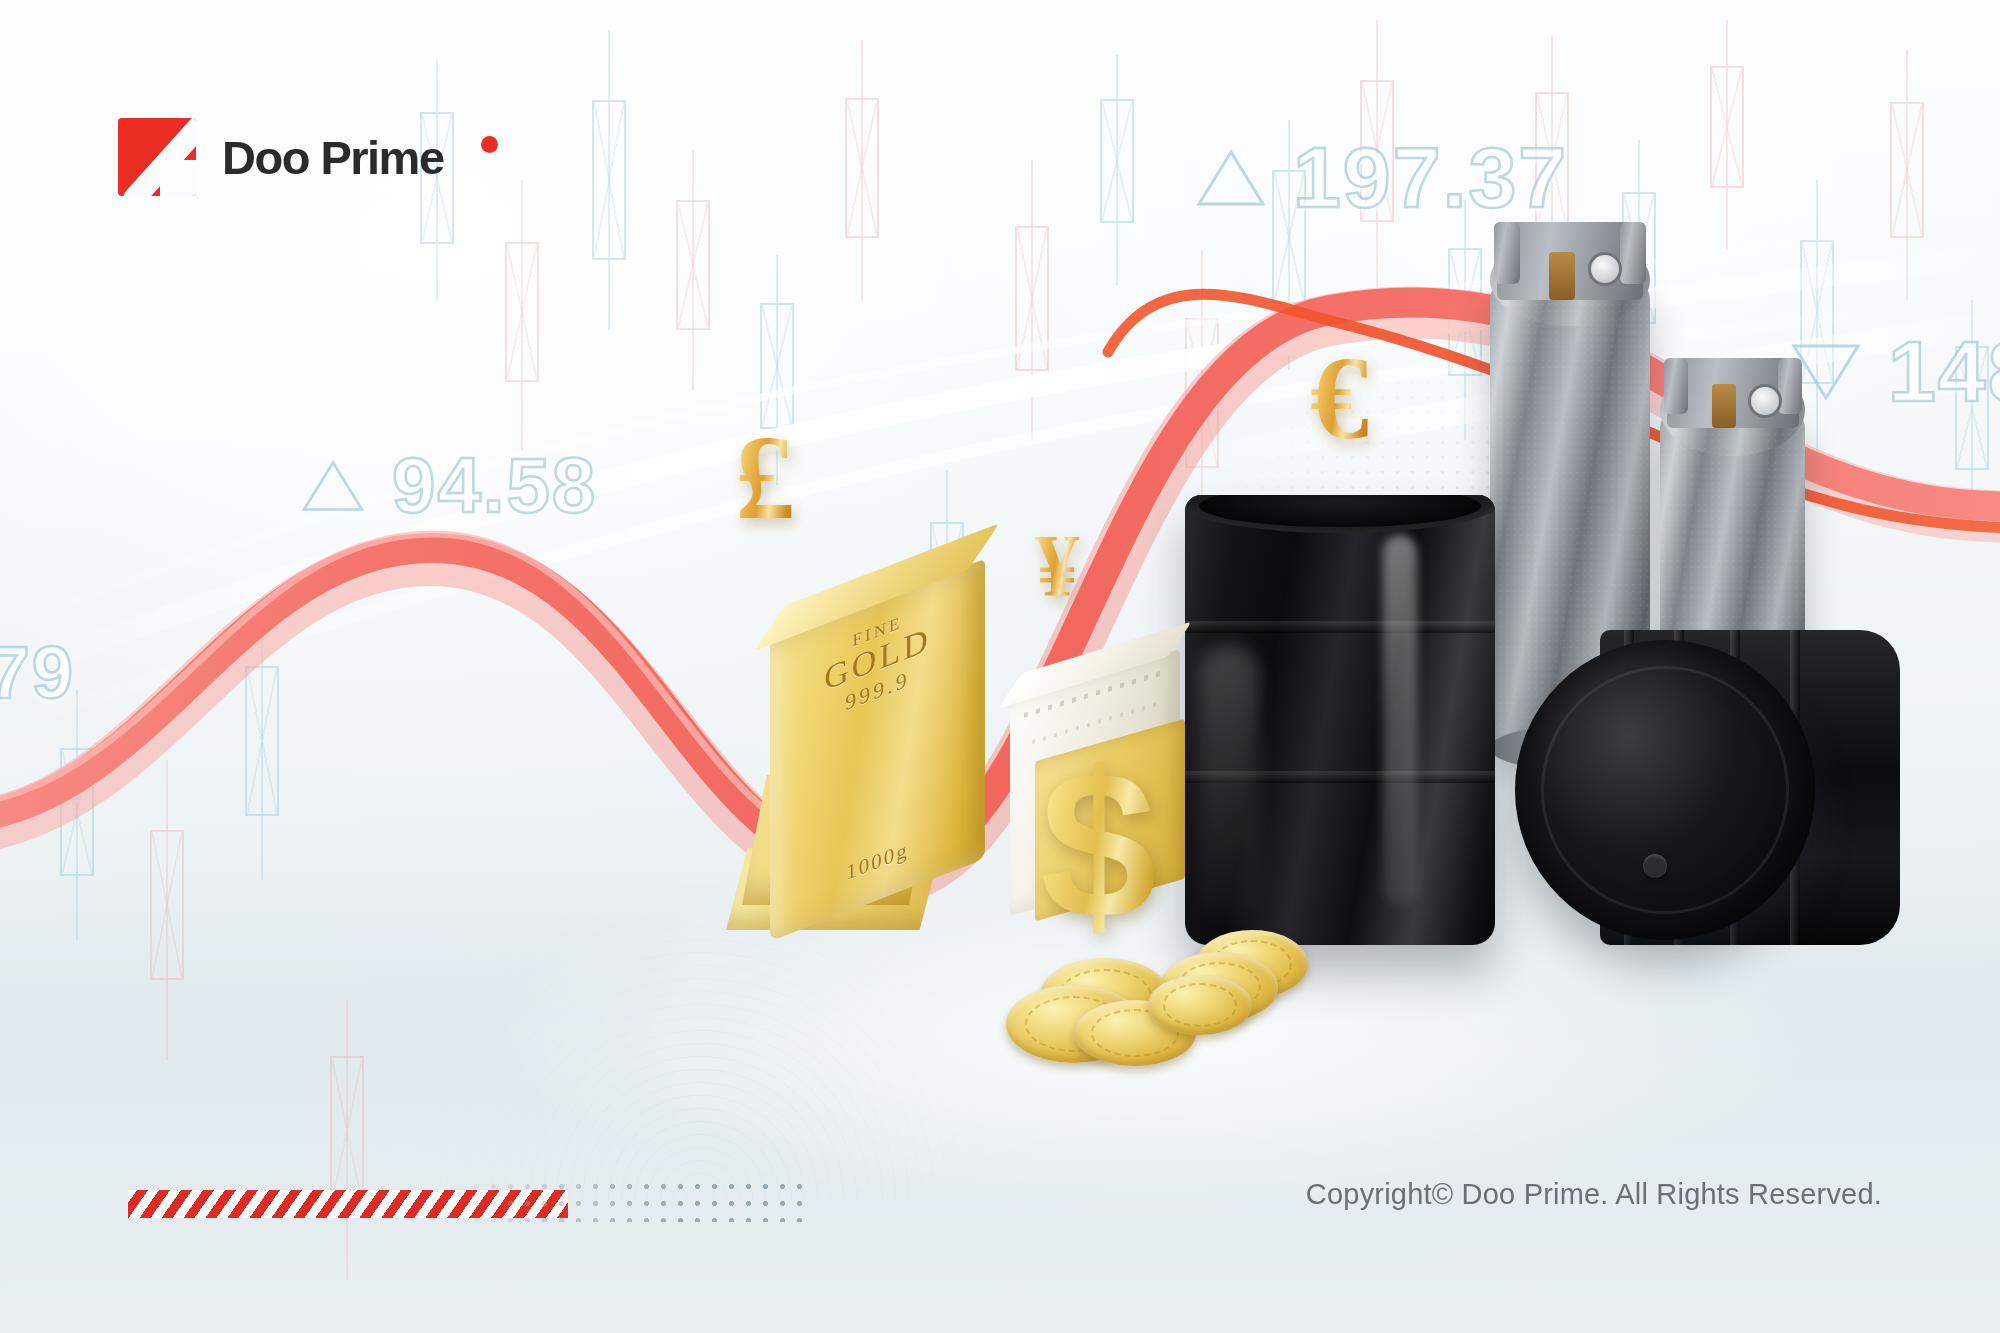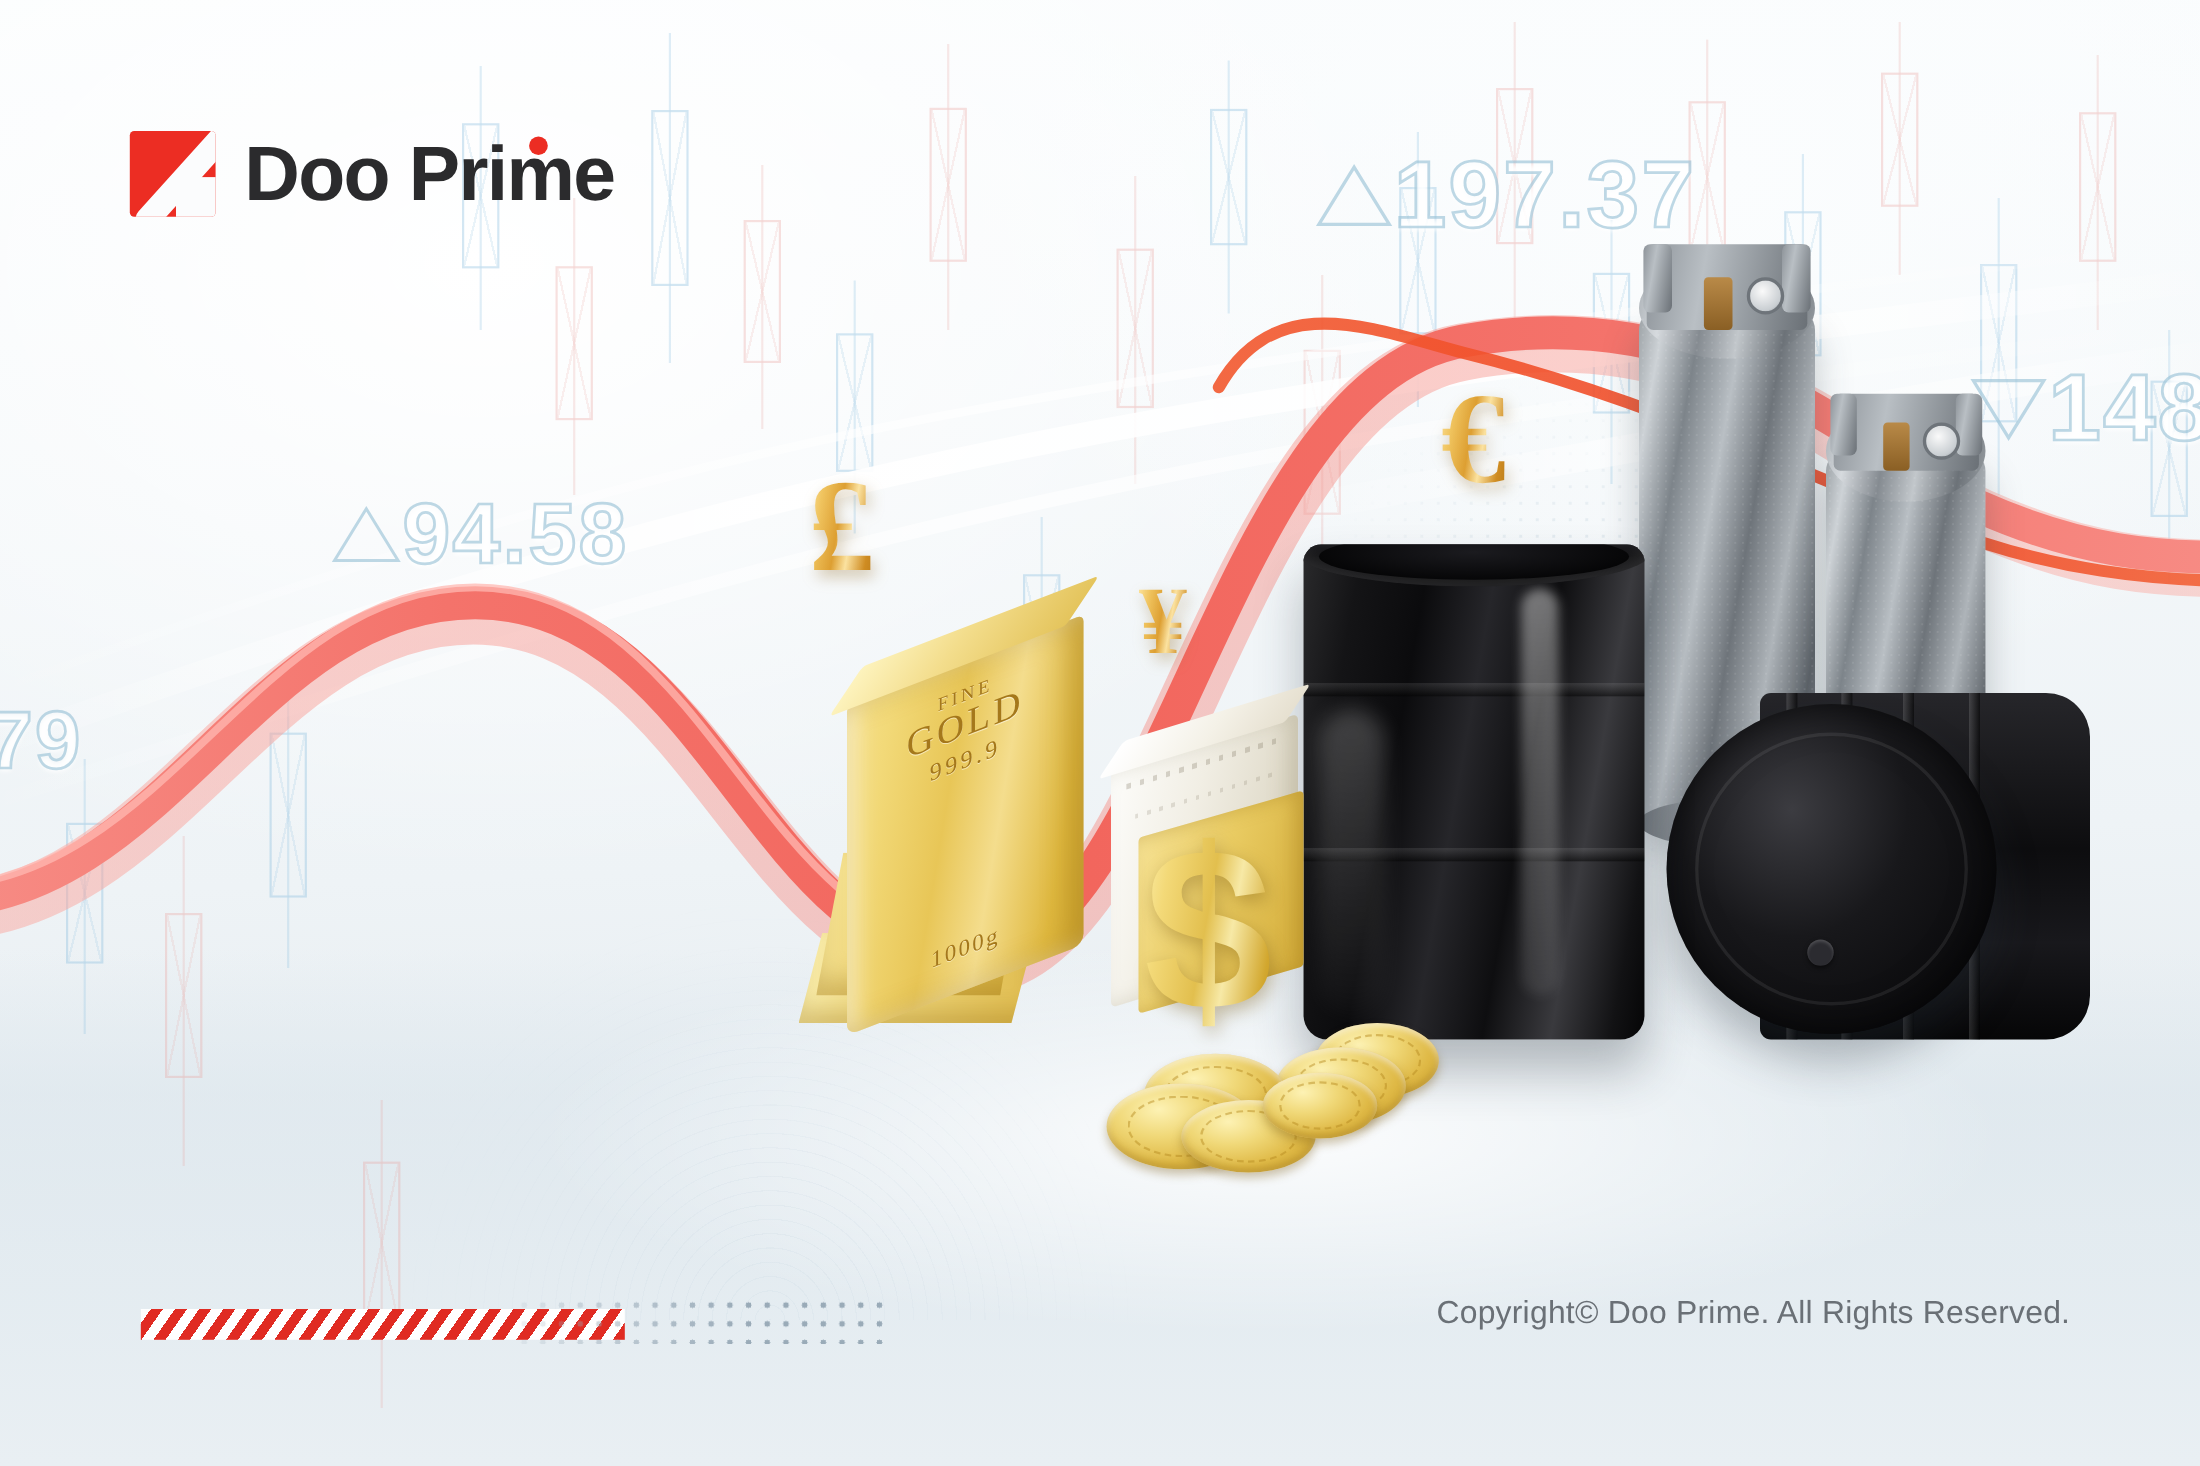--- a/index.html
+++ b/index.html
@@ -76,21 +76,21 @@
     mask-image:radial-gradient(ellipse 55% 55% at 40% 45%, #000 5%, transparent 70%);
     opacity:.75;
   }
 
   
   .ribbons { position:absolute; inset:0; pointer-events:none; }
 
   
   .ticker {
     position:absolute;
-    display:flex; align-items:center; 
+    display:flex; align-items:center; gap:26px;
     font-weight:700;
     letter-spacing:2px;
     color:transparent;
     -webkit-text-stroke:2.5px rgba(150,192,213,.62);
     text-shadow:0 3px 5px rgba(255,255,255,.9);
     user-select:none;
   }
   .ticker .tri { display:block; }
   .ticker .num { white-space:nowrap; }
 
@@ -341,21 +341,21 @@
     transform:rotate(42deg);
     border-radius:11px;
   }
   .logo-mark .notch{
     position:absolute; right:-4px; bottom:-4px;
     width:40px; height:40px; background:#fbfcfd;
     transform:rotate(0deg);
   }
   .logo-text{
     position:relative;
-    font-size:70px; font-weight:700; letter-spacing:-1.5px;
+    font-size:47px; font-weight:700; letter-spacing:-1.5px;
     color:#2b2b2d; white-space:nowrap;
   }
   .logo-dot{
     position:absolute; width:17px; height:17px; border-radius:50%;
     background:#ec2d23; left:259px; top:6px;
   }
 
   
   .headline{ position:absolute; left:130px; top:975px; }
   .headline h1{

